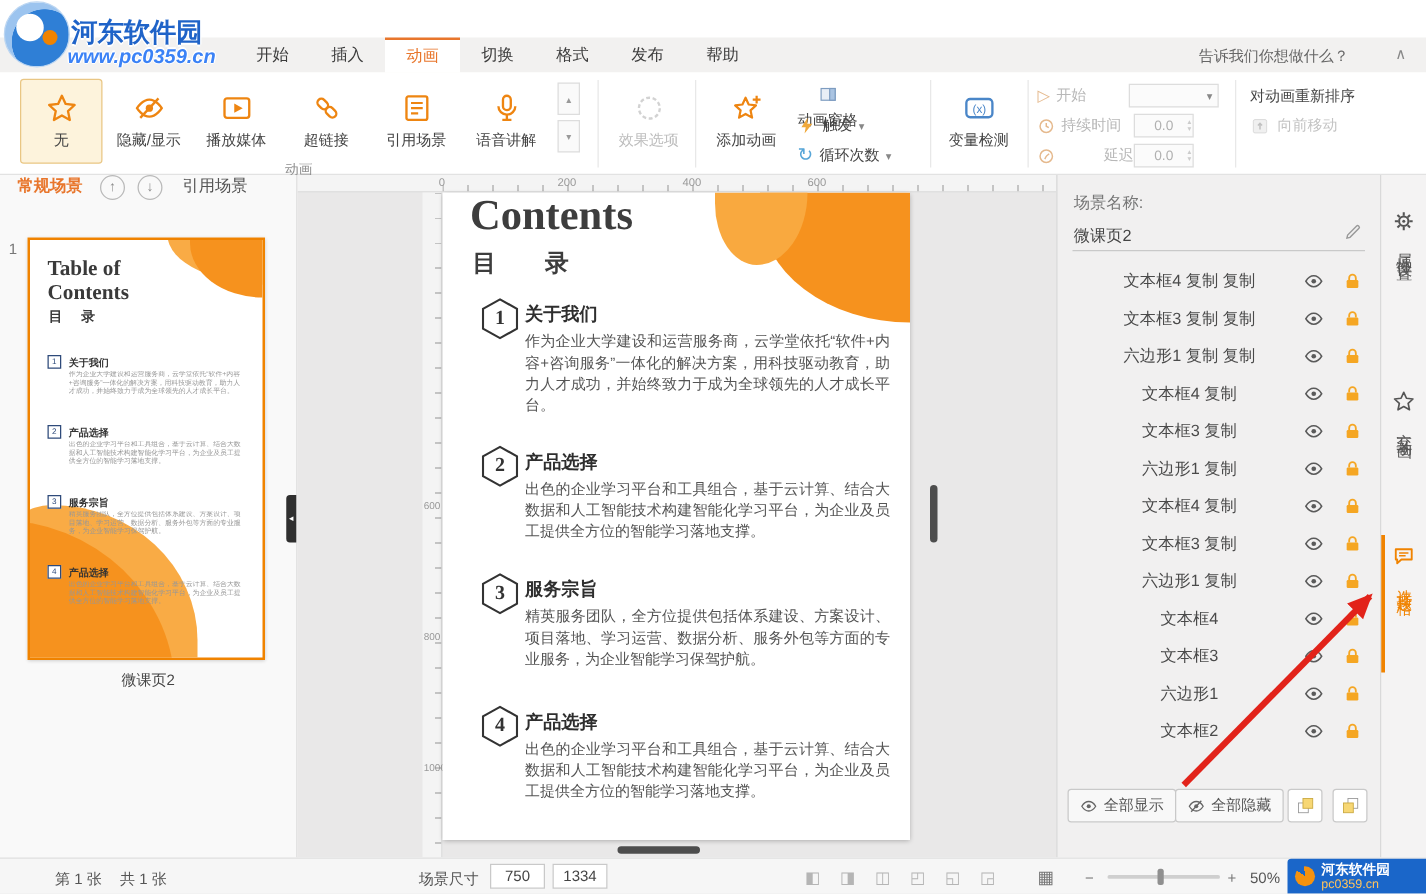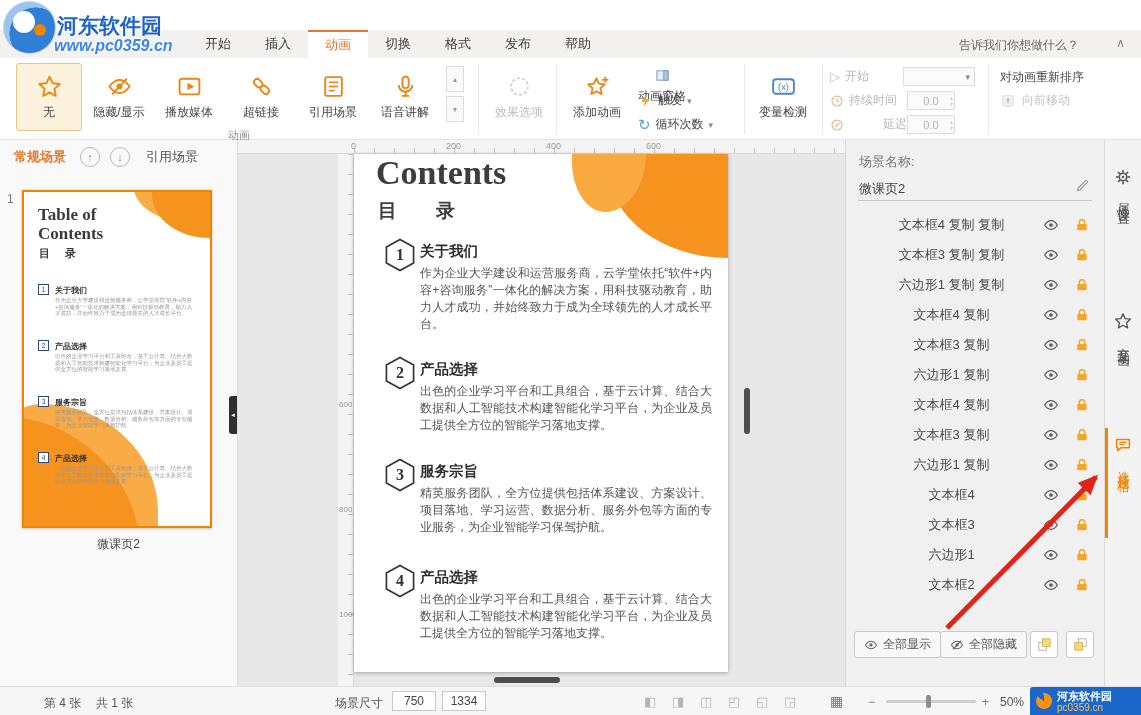--- a/index.html
+++ b/index.html
@@ -48,21 +48,21 @@
   .numbox { width:48px; height:19px; border:1px solid #ddd; background:#fbfbfb; position:relative;
             display:flex; align-items:center; justify-content:center; font-size:11px; color:#b0b0b0; }
   .stepper { position:absolute; right:1px; top:0; height:100%; display:flex; flex-direction:column;
              justify-content:center; font-size:6px; color:#ccc; line-height:6px; }
   .reorder-title { font-size:12px; color:#444; }
   .reorder-row { display:flex; align-items:center; gap:6px; font-size:12px; color:#c3c3c3; }
   .reorder-row svg { width:16px; height:16px; flex:none; }
 
   
   .leftpanel { left:0; top:140px; width:238px; height:546px; background:#f9f9f9; border-right:1px solid #dcdcdc; }
-  .lp-header { left:0; top:0; width:100%; height:34px; display:flex; align-items:center; }
+  .lp-header { left:0; top:0; width:100%; height:34px; display:flex; align-items:flex-start; }
   .lp-tab-normal { margin-left:14px; font-size:13px; color:#e8762c; font-weight:bold; }
   .lp-circle { width:20px; height:20px; border:1px solid #b9b9b9; border-radius:50%; display:flex;
                align-items:center; justify-content:center; font-size:11px; color:#8a8a8a; margin-left:14px; }
   .lp-tab-ref { margin-left:16px; font-size:13px; color:#555; }
   .slide-no { left:7px; top:52px; font-size:12px; color:#777; }
   .thumb { left:22px; top:50px; width:190px; height:338px; background:#fff; border:2px solid #f08300;
            overflow:hidden; box-shadow:0 1px 3px rgba(0,0,0,.2); }
   .thumb-caption { left:0; top:396px; width:100%; text-align:center; font-size:12px; color:#444; }
   .t-blob-tr-l { right:-8px; top:-4px; width:84px; height:40px; background:#f9ab45; border-radius:0 0 0 100% / 0 0 0 100%; }
   .t-blob-tr-d { right:0; top:0; width:58px; height:46px; background:#f6921e; border-radius:0 0 0 100% / 0 0 0 95%; }
@@ -681,21 +681,21 @@
       <svg viewBox="0 0 24 24">
           <path d="M3.5 4.5h17v11h-11l-4.5 4v-4h-1.5z" fill="none" stroke="currentColor" stroke-width="2" stroke-linejoin="round"></path>
           <line x1="7" y1="8.5" x2="17" y2="8.5" stroke="currentColor" stroke-width="1.6"></line>
           <line x1="7" y1="11.5" x2="14" y2="11.5" stroke="currentColor" stroke-width="1.6"></line>
         </svg>
       <span class="vlabel">选择题格</span>
     </div>
   </div>
 
   <div class="abs statusbar">
-    <span class="abs sb-text" style="left:44px;">第 4 张</span>
+    <span class="abs sb-text" style="left:44px;">第 1 张</span>
     <span class="abs sb-text" style="left:96px;">共 1 张</span>
     <span class="abs sb-text" style="left:335px;">场景尺寸</span>
     <input class="abs sb-input" style="left: 392px;" value="750">
     <input class="abs sb-input" style="left: 442px;" value="1334">
 
     <span class="abs sb-ico" style="left:644px;">◧</span>
     <span class="abs sb-ico" style="left:672px;">◨</span>
     <span class="abs sb-ico" style="left:700px;">◫</span>
     <span class="abs sb-ico" style="left:728px;">◰</span>
     <span class="abs sb-ico" style="left:756px;">◱</span>

